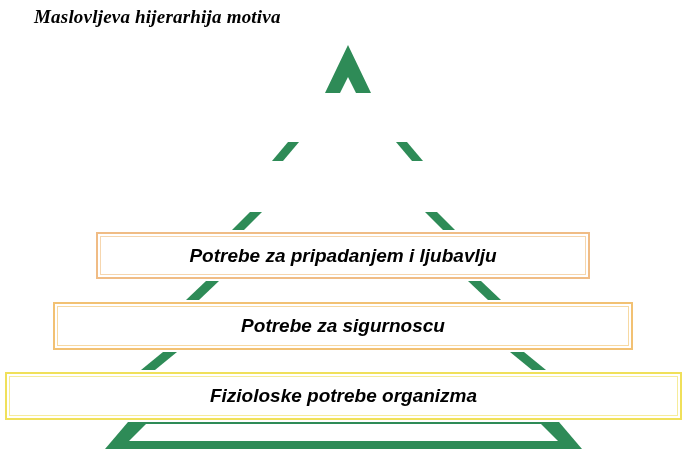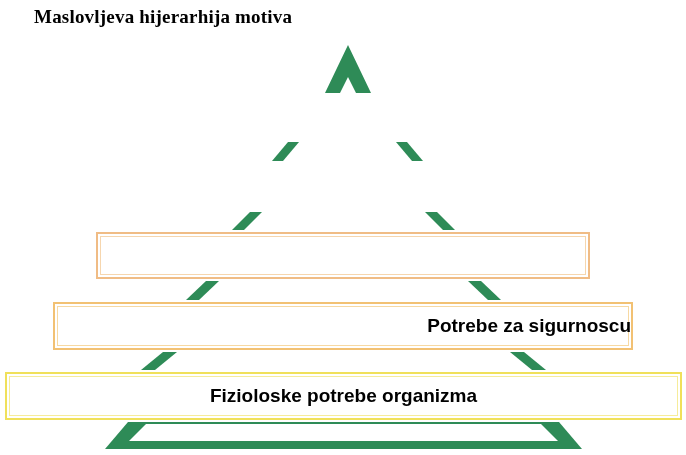--- a/index.html
+++ b/index.html
@@ -13,20 +13,21 @@
     position: relative;
     overflow: hidden;
     font-family: "Liberation Sans", sans-serif;
   }
 
   #diagram-root {
     position: absolute;
     left: 0; top: 0;
     width: 558px;
     height: 455px;
+    font-style: italic;
   }
 
   
   #page-title {
     position: absolute;
     left: 34px;
     top: 6px;
     font-family: "Liberation Serif", serif;
     font-weight: bold;
     font-size: 19px;
@@ -94,21 +95,20 @@
     left: 96px; top: 232px; width: 494px; height: 47px;
     border-color: #f0bc85;
   }
   #level-box-3 .inner-frame { border-color: #f6d6ae; }
   #level-3-label { font-size: 19px; }
 
   
   #level-box-4 {
     left: 53px; top: 302px; width: 580px; height: 48px;
     border-color: #f2c173;
-    justify-content: flex-end;
   }
   #level-box-4 .inner-frame { border-color: #f7d9a2; }
   #level-4-label { font-size: 19px; }
 
   
   #level-box-5 {
     left: 5px; top: 372px; width: 677px; height: 48px;
     border-color: #f0e05a;
   }
   #level-box-5 .inner-frame { border-color: #f6ec9a; }
@@ -139,20 +139,21 @@
     <polygon fill="#2e8b57" points="510,352 524,352 546,370 532,370"></polygon>
 
     <polygon fill="#2e8b57" points="128,422 559,422 582,449 105,449"></polygon>
     <polygon fill="#ffffff" points="146,424 541,424 558,441 129,441"></polygon>
   </svg>
 
 
 
   <div class="level-box" id="level-box-3">
     <span class="inner-frame"></span>
+    <span class="level-label" id="level-3-label">Potrebe za pripadanjem i ljubavlju</span>
   </div>
 
   <div class="level-box" id="level-box-4">
     <span class="inner-frame"></span>
     <span class="level-label" id="level-4-label">Potrebe za sigurnoscu</span>
   </div>
 
   <div class="level-box" id="level-box-5">
     <span class="inner-frame"></span>
     <span class="level-label" id="level-5-label">Fizioloske potrebe organizma</span>

